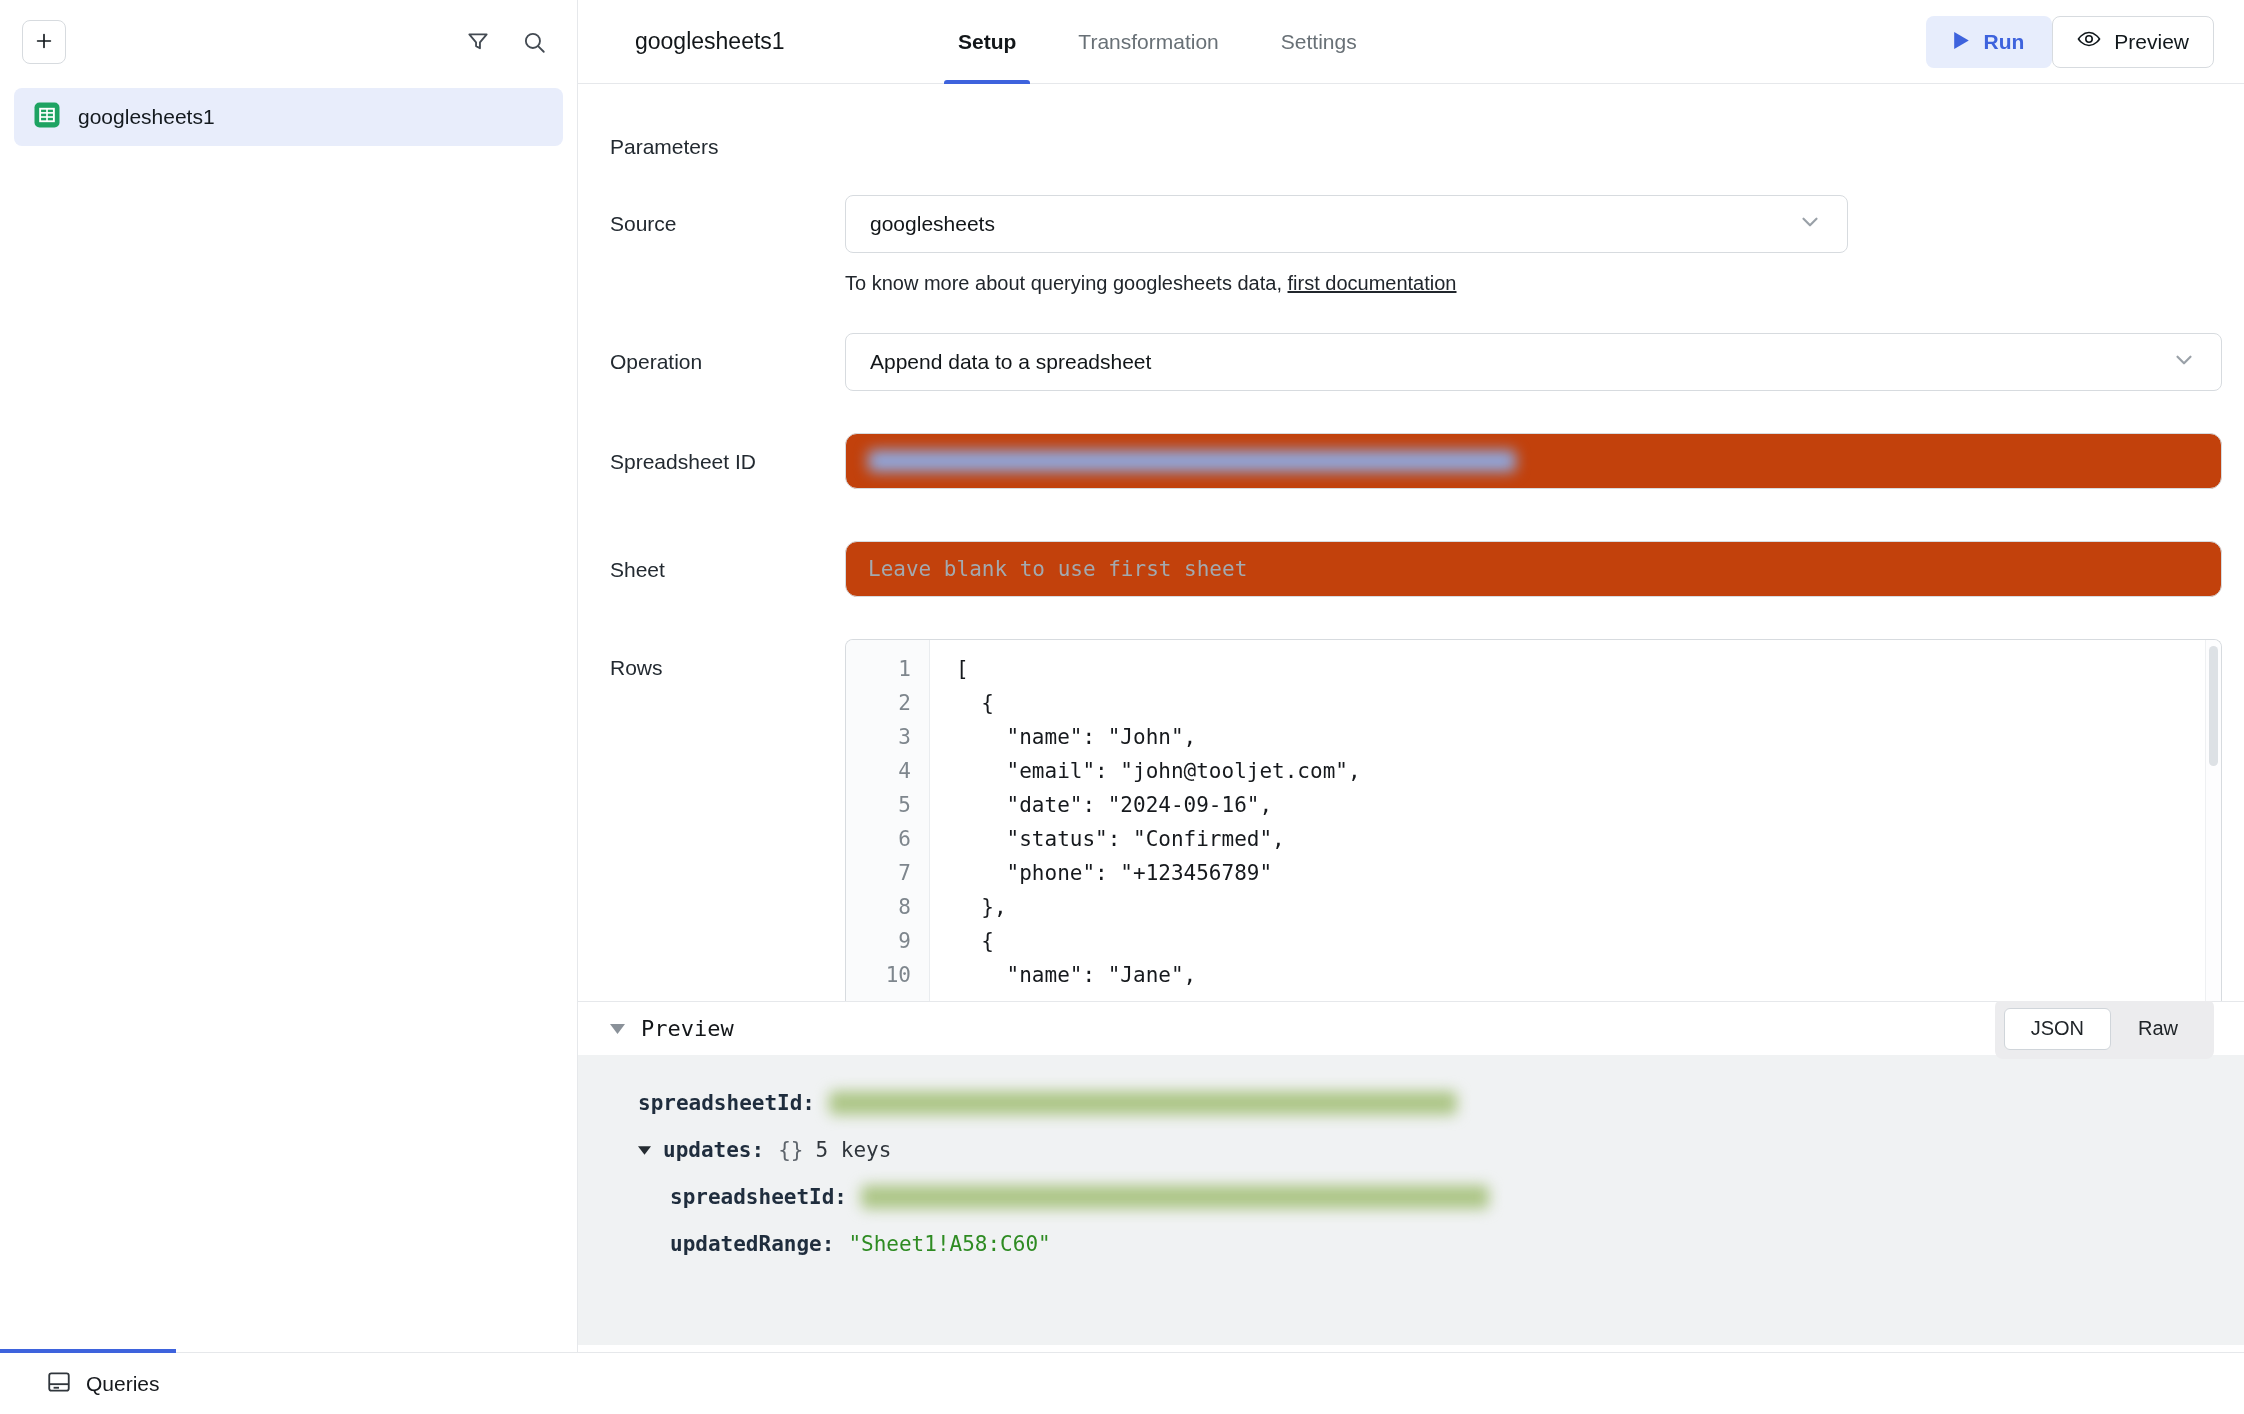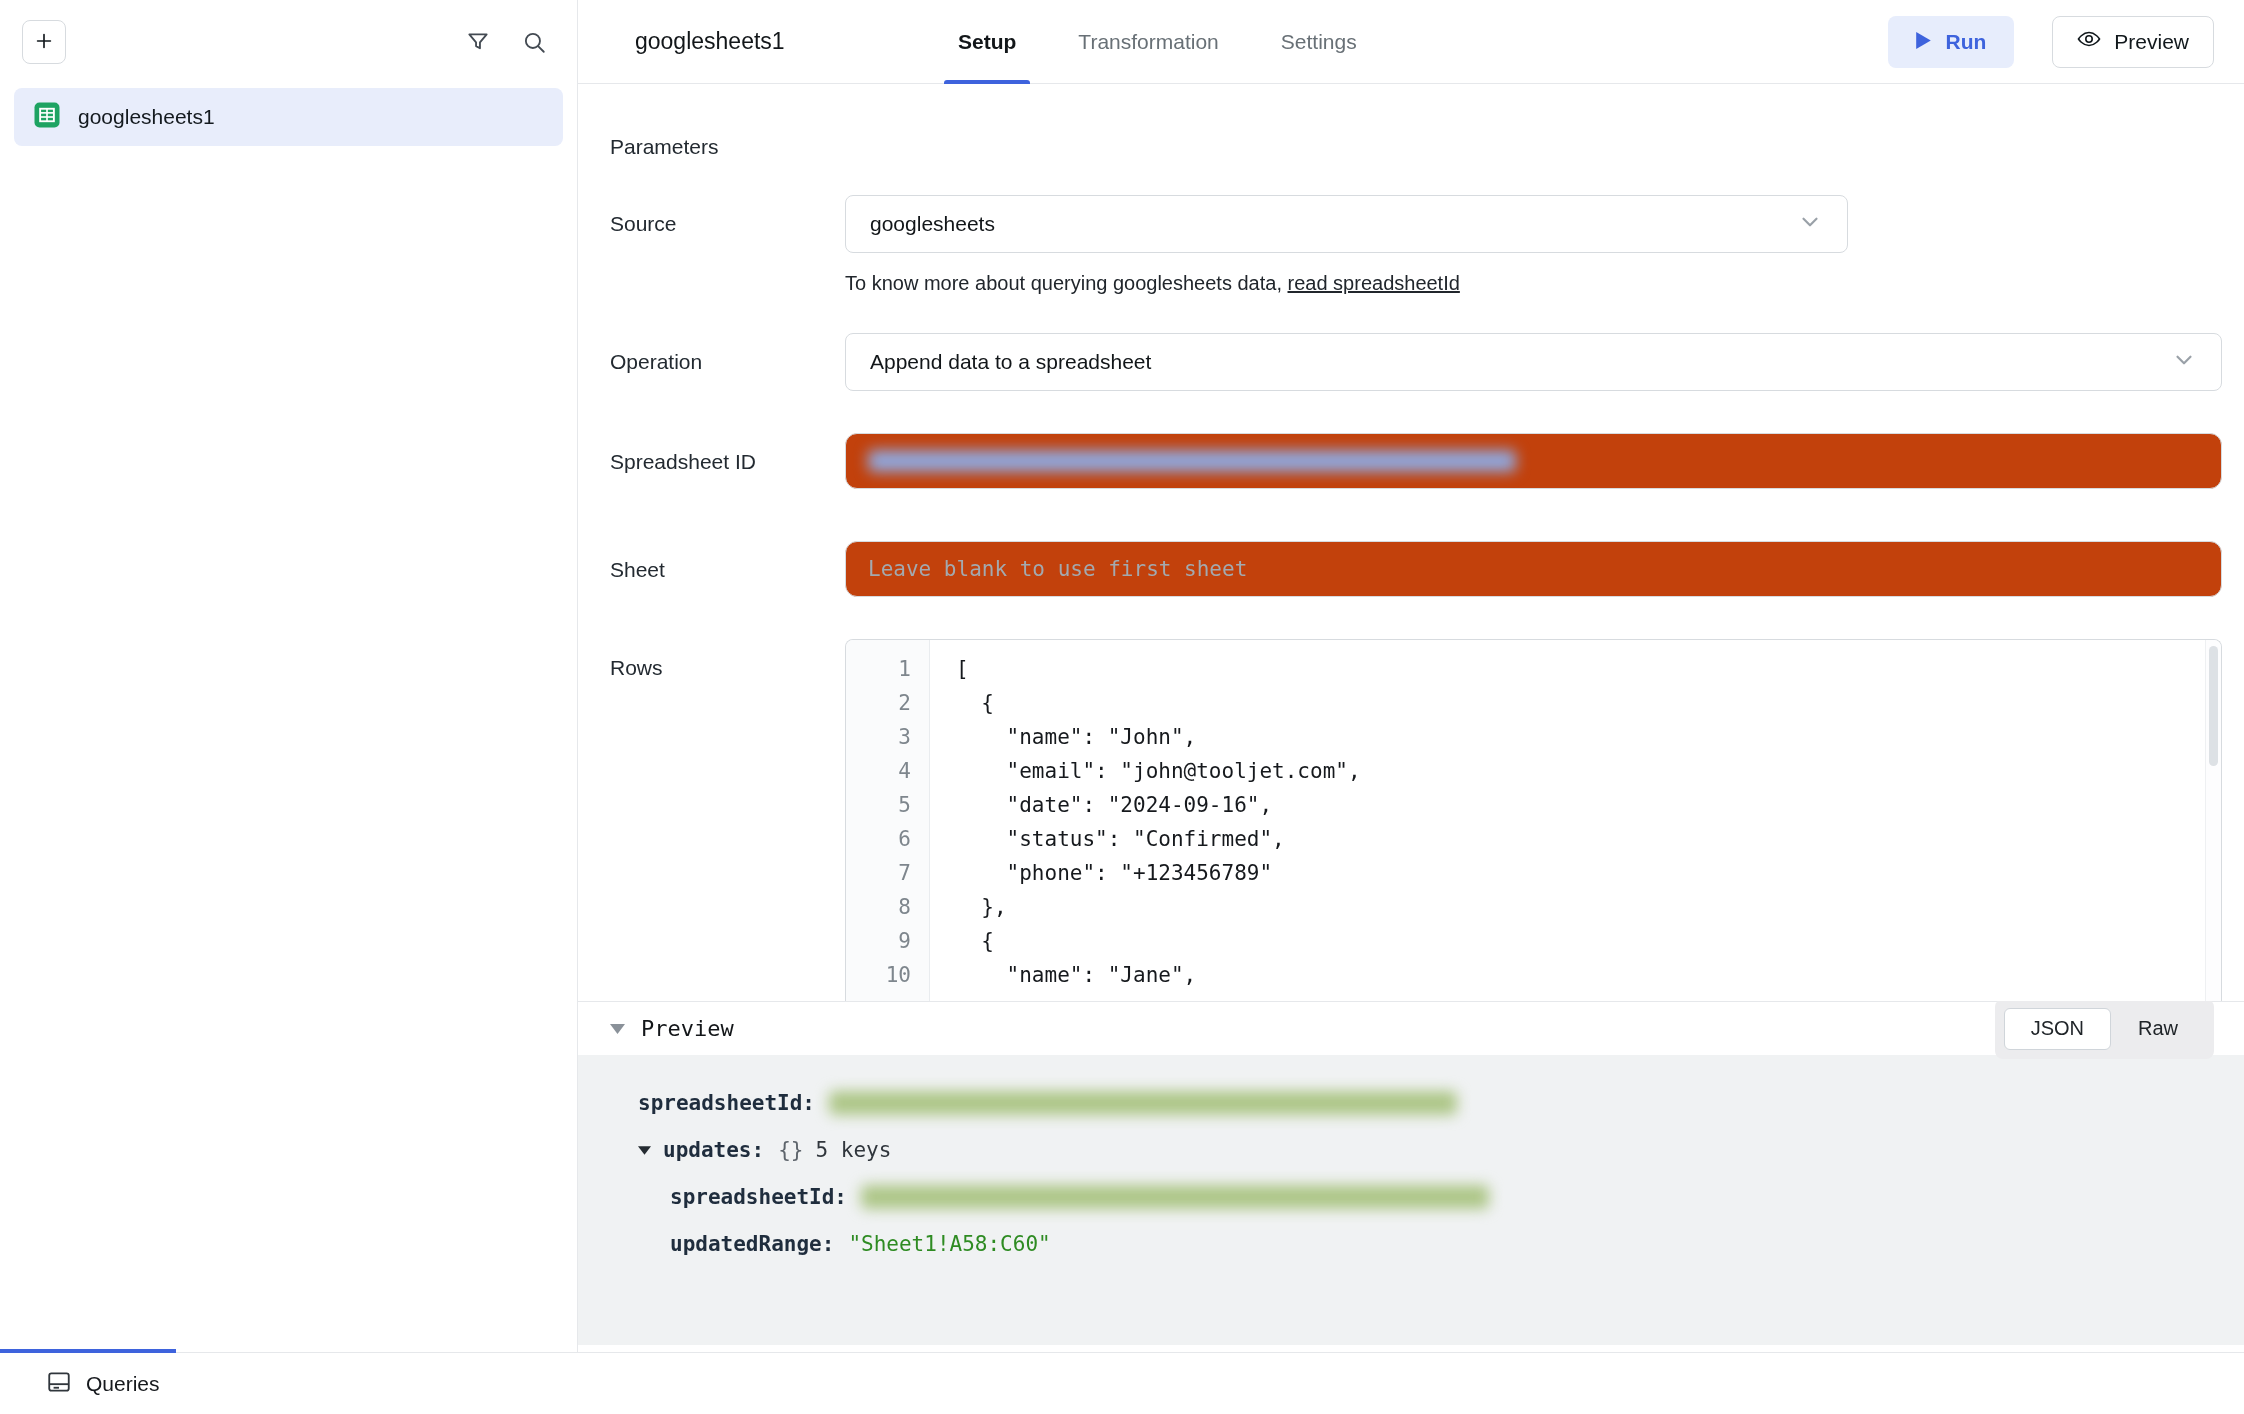--- a/index.html
+++ b/index.html
@@ -24,21 +24,21 @@
   .queries-label { font-size:21px; font-weight:500; color:#16191d; margin-left:14px; }
 
   
   .main { position:absolute; left:578px; top:0; width:1666px; height:1352px; background:#fff; }
   .main-header { position:relative; height:84px; border-bottom:1px solid #e6e8eb; display:flex; align-items:stretch; padding:0 30px 0 57px; }
   .query-title { align-self:center; font-size:23px; font-weight:500; color:#121619; }
   .tabs { position:absolute; left:380px; top:0; bottom:0; display:flex; gap:62px; }
   .tab { position:relative; display:flex; align-items:center; font-size:21px; font-weight:500; color:#687076; cursor:pointer; }
   .tab.active { color:#121619; font-weight:600; }
   .tab.active::after { content:""; position:absolute; left:-14px; right:-14px; bottom:-1px; height:4px; background:#3e63dd; border-radius:3px 3px 0 0; }
-  .header-actions { margin-left:auto; display:flex; align-items:center; gap:38px; }
+  .header-actions { margin-left:auto; display:flex; align-items:center; }
   .run-btn { height:52px; padding:0 28px; background:#e7edfc; color:#3e63dd; border:none; border-radius:8px; font-size:21px; font-weight:600; display:flex; align-items:center; gap:14px; cursor:pointer; font-family:inherit; }
   .preview-btn { height:52px; padding:0 24px; background:#fff; color:#11181c; border:1px solid #d7dbdf; border-radius:8px; font-size:21px; font-weight:500; display:flex; align-items:center; gap:13px; cursor:pointer; font-family:inherit; }
 
   
   .form { padding:34px 22px 0 32px; }
   .form-row { display:flex; }
   .form-label { flex:0 0 235px; width:235px; padding-top:15px; padding-right:85px; font-size:21px; font-weight:500; color:#232a31; line-height:28px; }
   .form-field { flex:1; min-width:0; }
   .mb-params { margin-bottom:34px; }
   .mb-source { margin-bottom:36px; }
@@ -177,21 +177,21 @@
         <div class="form-label">Source</div>
         <div class="form-field">
           <div class="select source">
             <span>googlesheets</span>
             <span>
               <svg width="26" height="26" viewBox="0 0 24 24" fill="none" stroke="#9aa1a8" stroke-width="2" stroke-linecap="round" stroke-linejoin="round">
                   <path d="M6 9l6 6 6-6"></path>
                 </svg>
             </span>
           </div>
-          <div class="helper"><span>To know more about querying googlesheets data, </span><a class="helper-link">read spreadsheetId</a></div>
+          <div class="helper"><span>To know more about querying googlesheets data, </span><a class="helper-link">first documentation</a></div>
         </div>
       </div>
 
       <div class="form-row mb-operation">
         <div class="form-label">Operation</div>
         <div class="form-field">
           <div class="select">
             <span>Append data to a spreadsheet</span>
             <span>
               <svg width="26" height="26" viewBox="0 0 24 24" fill="none" stroke="#9aa1a8" stroke-width="2" stroke-linecap="round" stroke-linejoin="round">

